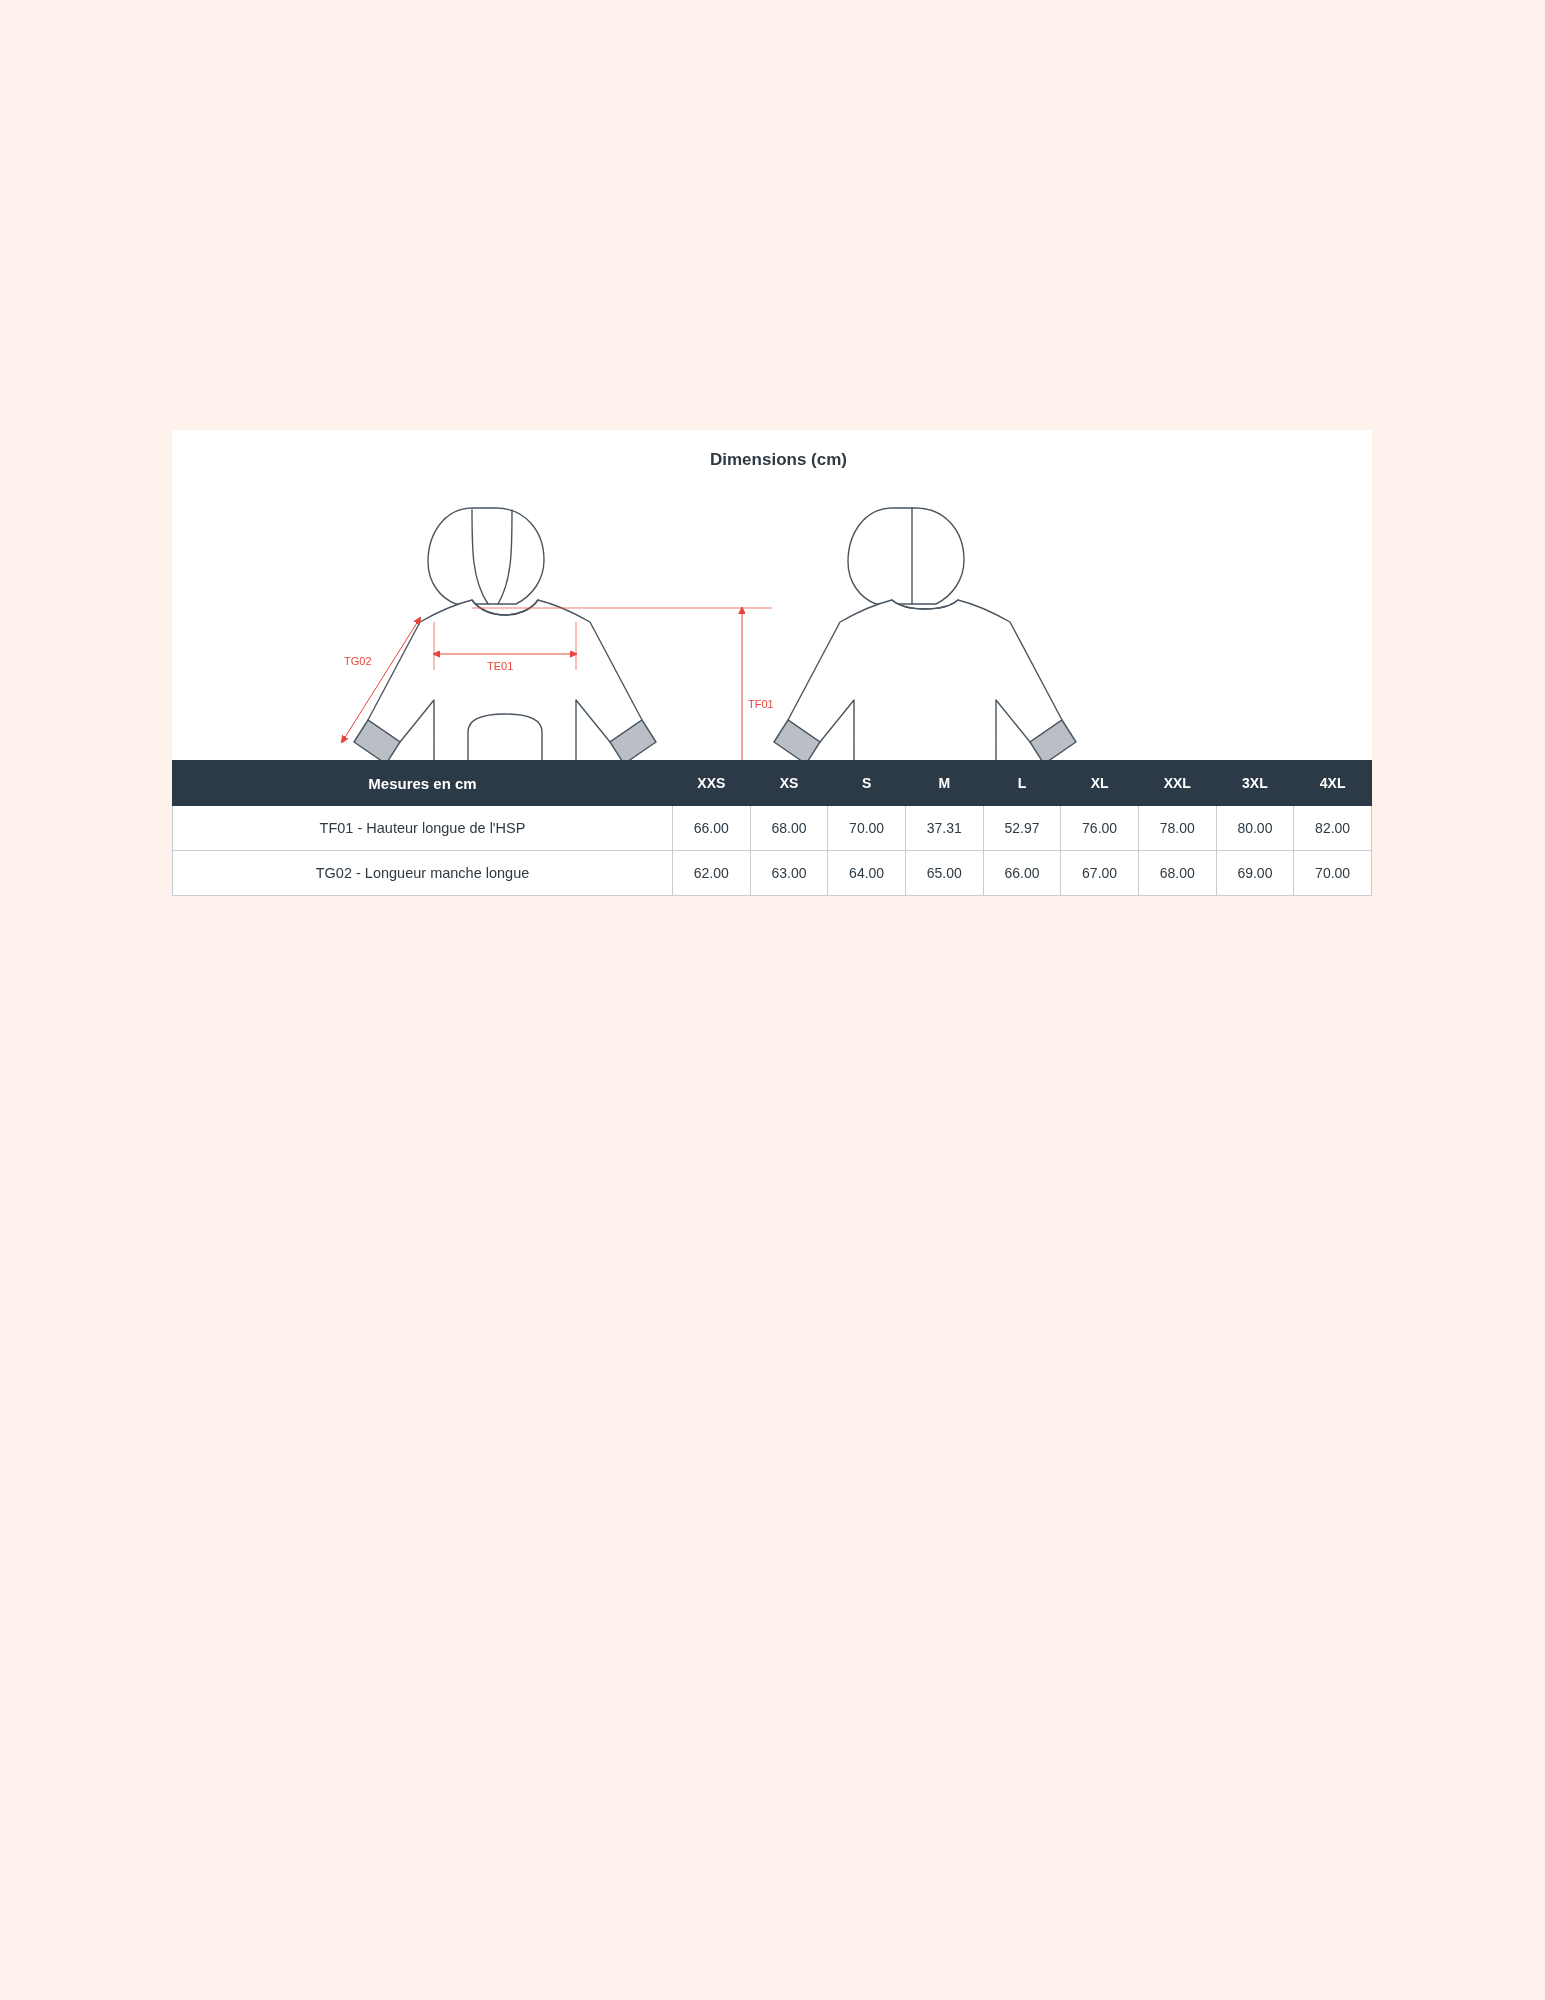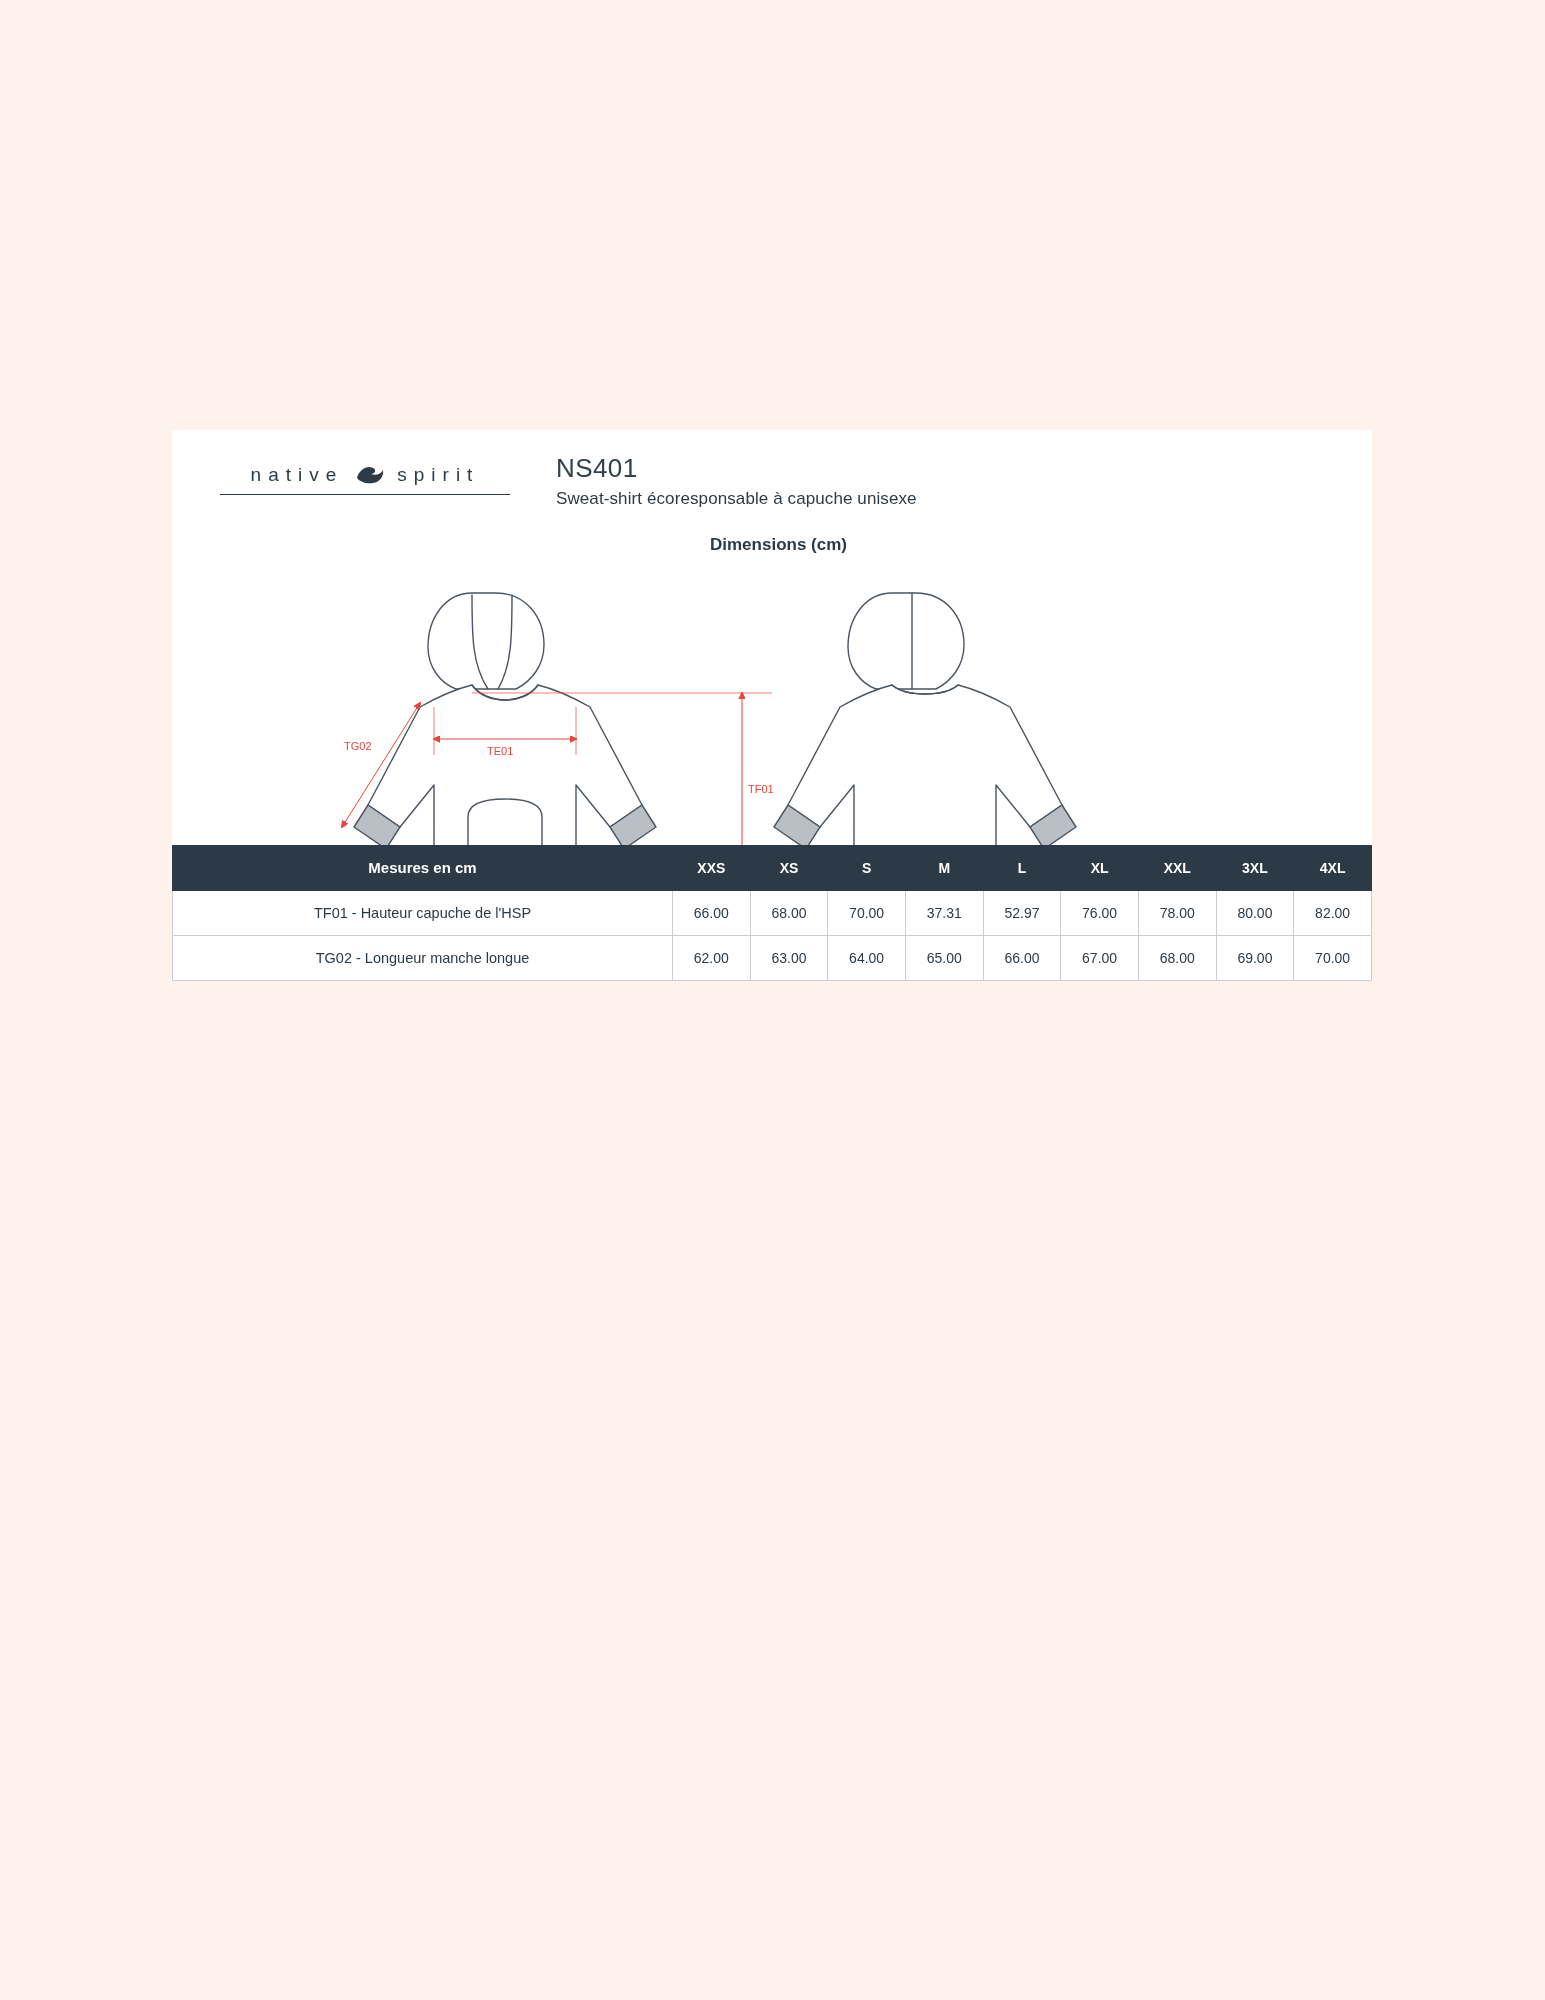--- a/index.html
+++ b/index.html
@@ -132,40 +132,20 @@
   }
 
   .col-label { width: 500px; }
   .col-size  { width: auto; }
 </style>
 </head>
 <body>
 
 <div id="sheet">
 
-  <div class="header">
-
-    <div class="brand">
-      <div class="brand-row">
-        <span class="brand-word">native</span>
-        <span class="brand-mark">
-          <svg viewBox="0 0 34 26" width="34" height="26">
-            <path d="M4 16 C6 8, 14 3, 20 6 C24 8, 22 12, 18 12 C23 14, 28 12, 30 8 C31 14, 27 20, 20 21 C13 22, 7 20, 4 16 Z" fill="#2f3b44"></path>
-          </svg>
-        </span>
-        <span class="brand-word">spirit</span>
-      </div>
-      <div class="brand-rule"></div>
-    </div>
-
-    <div class="titles">
-      <div class="product-code">NS401</div>
-      <div class="product-name">Sweat-shirt écoresponsable à capuche unisexe</div>
-    </div>
-  </div>
 
   <div class="dims-title">Dimensions (cm)</div>
 
   <svg class="drawing" viewBox="0 0 1200 290">
     <g stroke="#4a5560" stroke-width="1.4" fill="#ffffff" stroke-linejoin="round" stroke-linecap="round">
 
       <path d="M316 38 C290 38, 272 62, 272 92 C272 112, 284 128, 300 134 L360 134 C376 126, 388 110, 388 90 C388 60, 368 38, 340 38 Z" transform="translate(-16,0)"></path>
       <path d="M300 40 C300 80, 300 110, 316 134" fill="none"></path>
       <path d="M340 40 C340 80, 340 110, 326 134" fill="none"></path>
 
@@ -275,21 +255,21 @@
         <th>M</th>
         <th>L</th>
         <th>XL</th>
         <th>XXL</th>
         <th>3XL</th>
         <th>4XL</th>
       </tr>
     </thead>
     <tbody>
       <tr>
-        <td class="label-cell">TF01 - Hauteur capuche de l'HSP</td>
+        <td class="label-cell">TF01 - Hauteur longue de l'HSP</td>
         <td>66.00</td>
         <td>68.00</td>
         <td>70.00</td>
         <td>37.31</td>
         <td>52.97</td>
         <td>76.00</td>
         <td>78.00</td>
         <td>80.00</td>
         <td>82.00</td>
       </tr>

